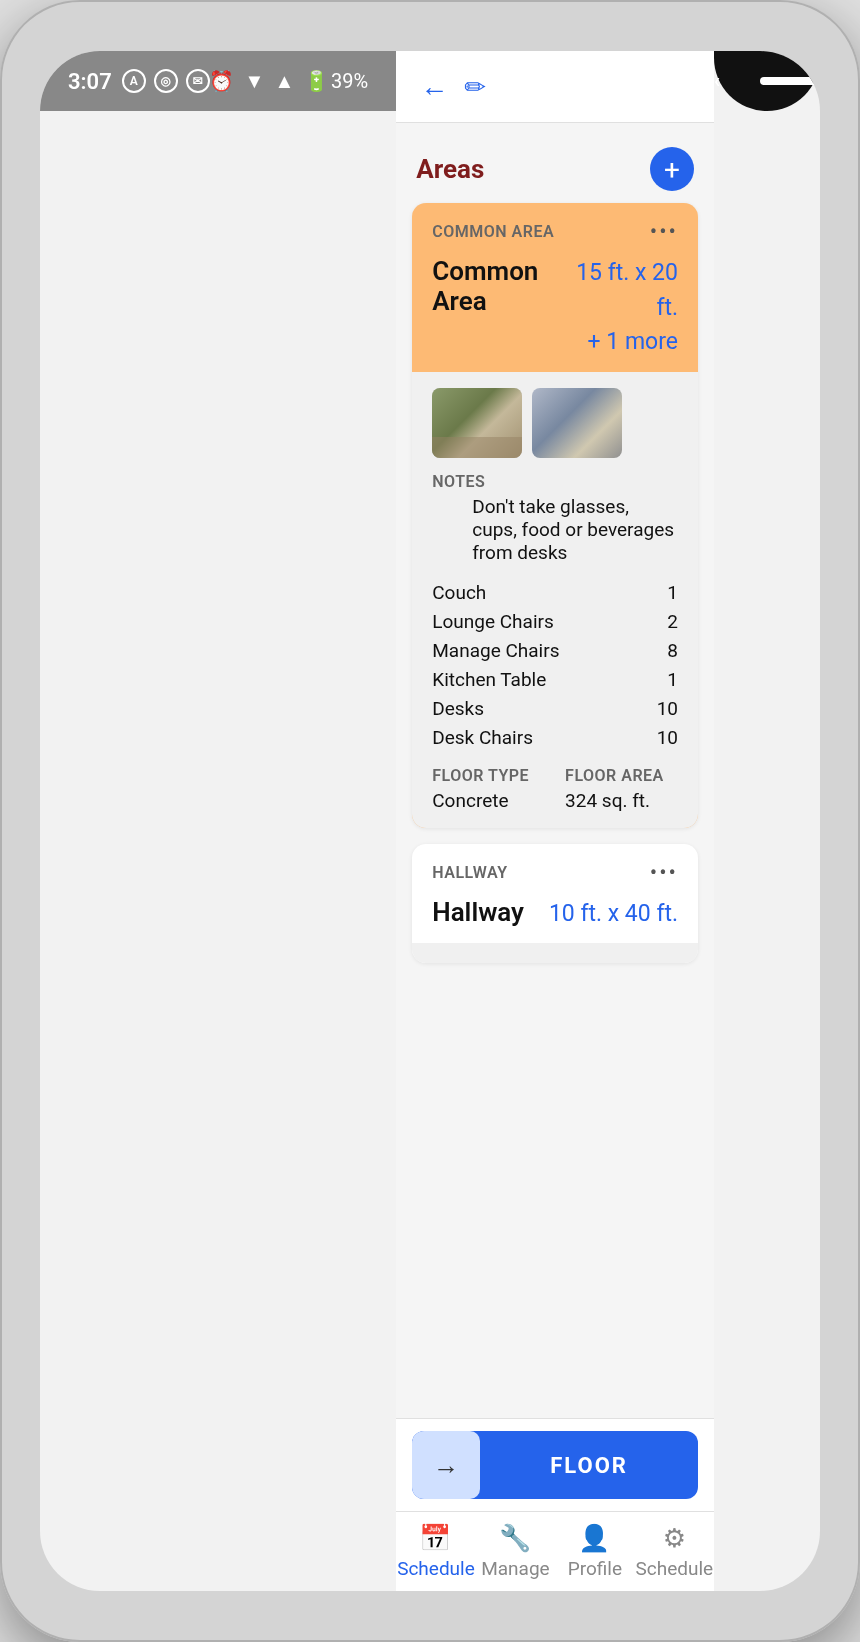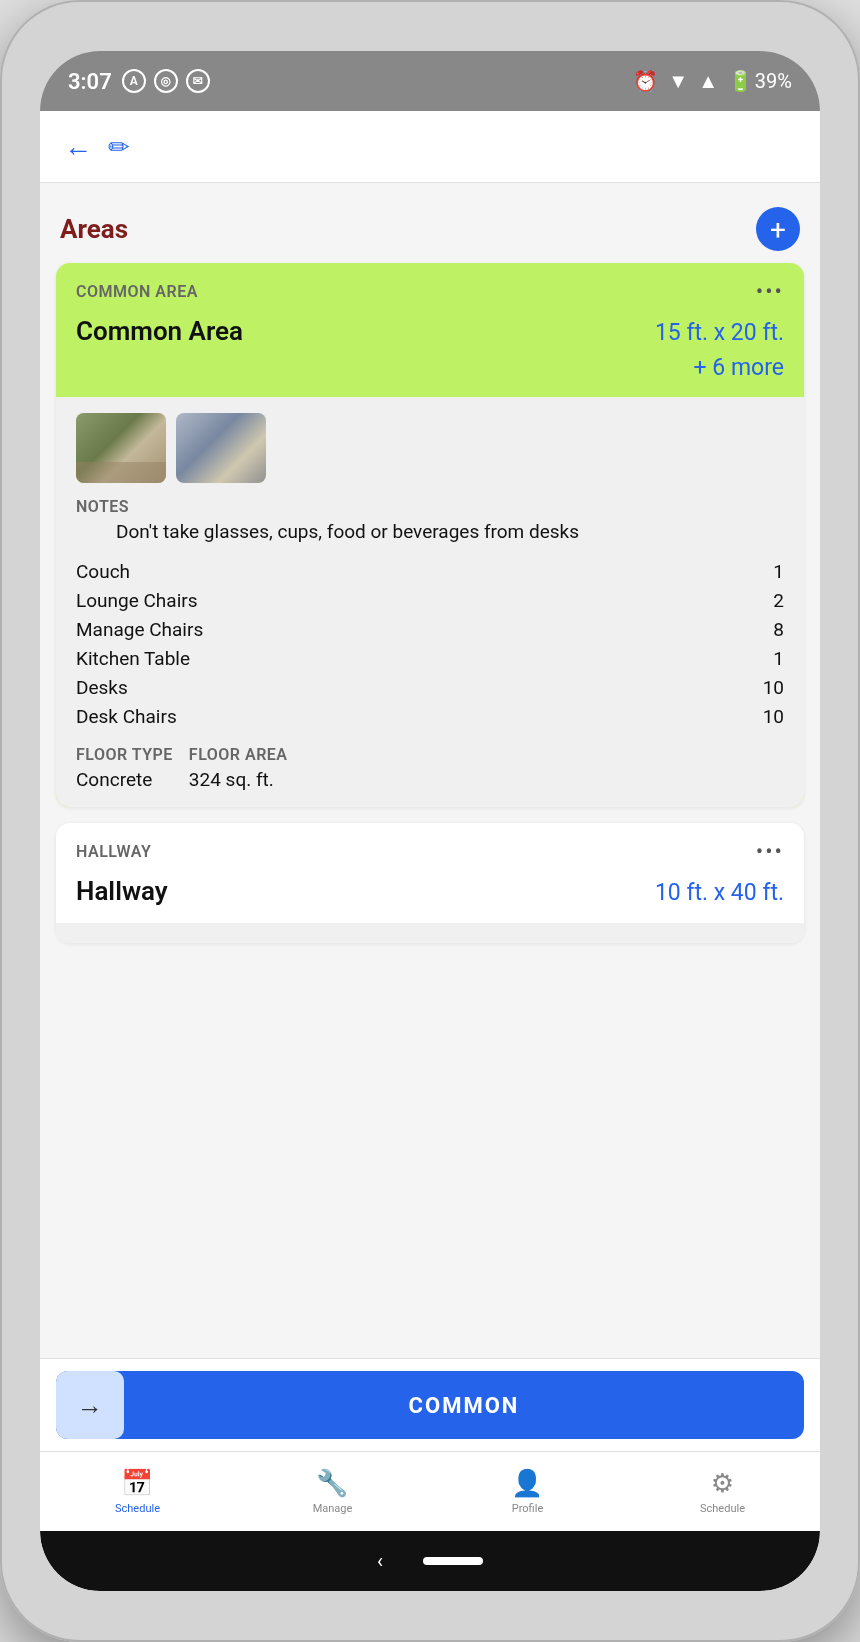--- a/index.html
+++ b/index.html
@@ -21,21 +21,21 @@
       align-items: center;
       box-shadow: 0 20px 60px rgba(0,0,0,0.4), inset 0 0 0 2px #b0b0b0;
     }
     .phone-inner {
       width: 780px;
       height: 1540px;
       background: #f2f2f2;
       border-radius: 60px;
       overflow: hidden;
       display: flex;
-      flex-direction: column;
+      flex-direction: row;
     }
     
     .status-bar {
       background: #888;
       height: 60px;
       display: flex;
       align-items: center;
       justify-content: space-between;
       padding: 0 28px;
       flex-shrink: 0;
@@ -138,21 +138,21 @@
       border-radius: 50%;
       display: flex;
       align-items: center;
       justify-content: center;
       color: white;
       font-size: 28px;
       cursor: pointer;
     }
     
     .area-card {
-      background: #bef264;
+      background: #fdba74;
       border-radius: 14px;
       margin-bottom: 16px;
       overflow: hidden;
       box-shadow: 0 1px 4px rgba(0,0,0,0.08);
     }
     .area-card-header {
       display: flex;
       align-items: center;
       justify-content: space-between;
       padding: 16px 20px 8px 20px;
@@ -247,21 +247,21 @@
     .fixture-name {
       font-size: 19px;
       color: #111;
     }
     .fixture-count {
       font-size: 19px;
       color: #111;
     }
     .floor-info-row {
       display: flex;
-      gap: 16px;
+      gap: 36px;
     }
     .floor-info-item {
       display: flex;
       flex-direction: column;
     }
     .floor-info-value {
       font-size: 19px;
       color: #111;
     }
     
@@ -328,21 +328,21 @@
       align-items: center;
       justify-content: center;
       gap: 4px;
       cursor: pointer;
       height: 100%;
     }
     .nav-icon {
       font-size: 26px;
     }
     .nav-label {
-      font-size: 11px;
+      font-size: 19px;
     }
     .nav-item.active .nav-label {
       color: #2563eb;
     }
     .nav-item.active .nav-icon {
       color: #2563eb;
     }
     .nav-item:not(.active) .nav-label {
       color: #888;
     }
@@ -412,21 +412,21 @@
 
         <div class="area-card">
           <div class="area-card-header">
             <span class="area-type-label">COMMON AREA</span>
             <span class="area-more-btn">•••</span>
           </div>
           <div class="area-card-title-row">
             <span class="area-name">Common Area</span>
             <div class="area-dimensions">
               <div>15 ft. x 20 ft.</div>
-              <div style="color:#2563eb; cursor:pointer;">+ 6 more</div>
+              <div style="color:#2563eb; cursor:pointer;">+ 1 more</div>
             </div>
           </div>
 
           <div class="area-details">
 
             <div class="photos-row">
               <div class="photo-thumb">
                 <div class="photo-img-common1"></div>
               </div>
               <div class="photo-thumb">
@@ -491,21 +491,21 @@
           <div style="height: 20px; background: #f0f0f0;"></div>
         </div>
 
       </div>
 
       <div class="start-bar">
         <div class="start-btn">
           <div class="start-arrow-box">
             <span class="start-arrow">→</span>
           </div>
-          <span class="start-label">COMMON</span>
+          <span class="start-label">FLOOR</span>
         </div>
       </div>
 
       <div class="bottom-nav">
         <div class="nav-item active">
           <span class="nav-icon">📅</span>
           <span class="nav-label">Schedule</span>
         </div>
         <div class="nav-item">
           <span class="nav-icon">🔧</span>

